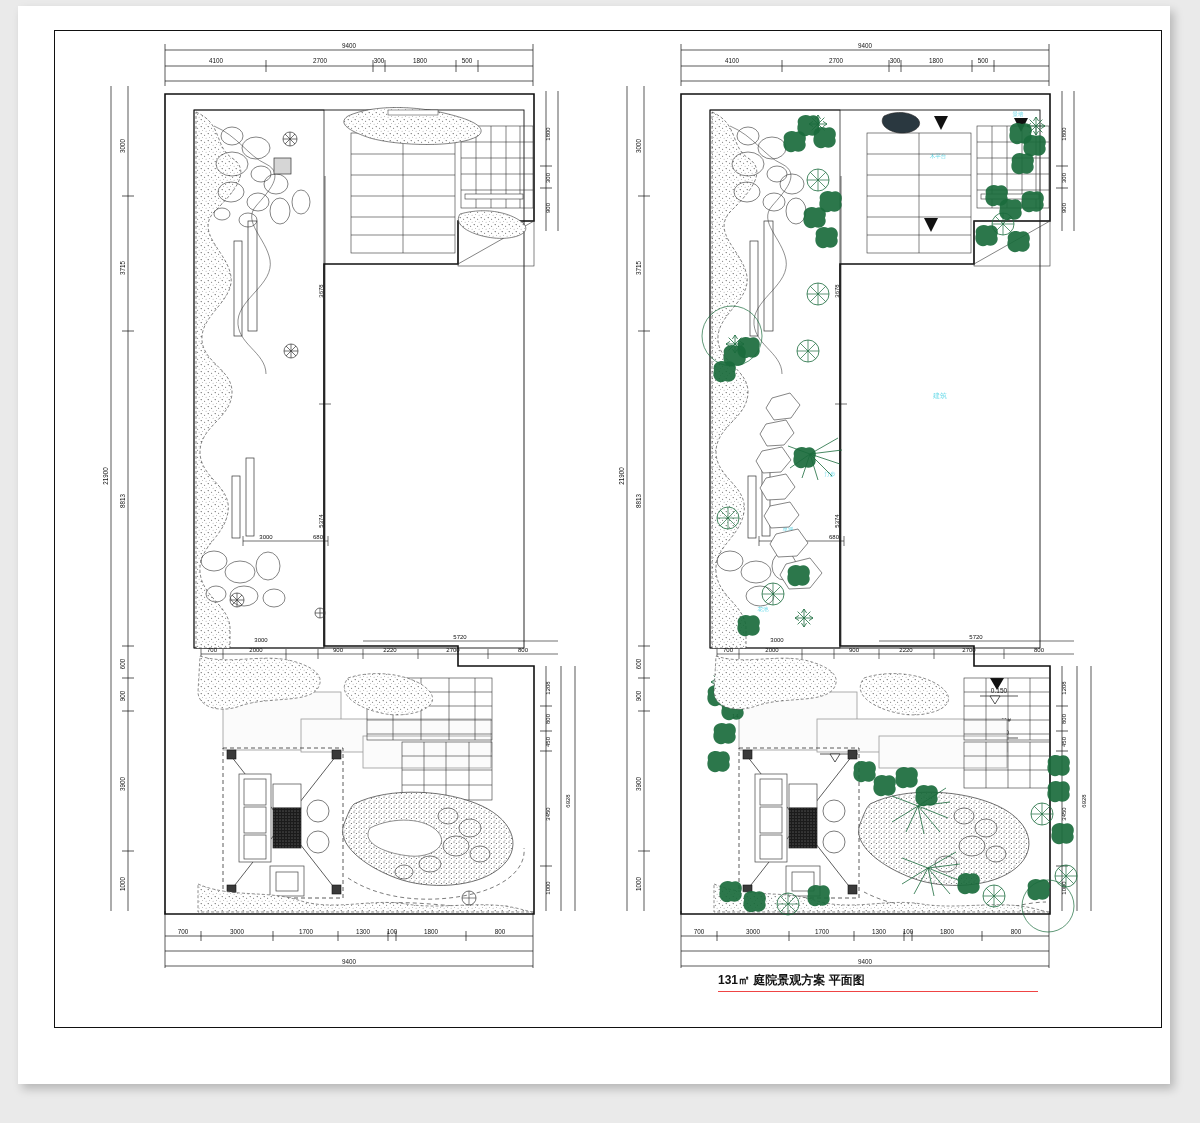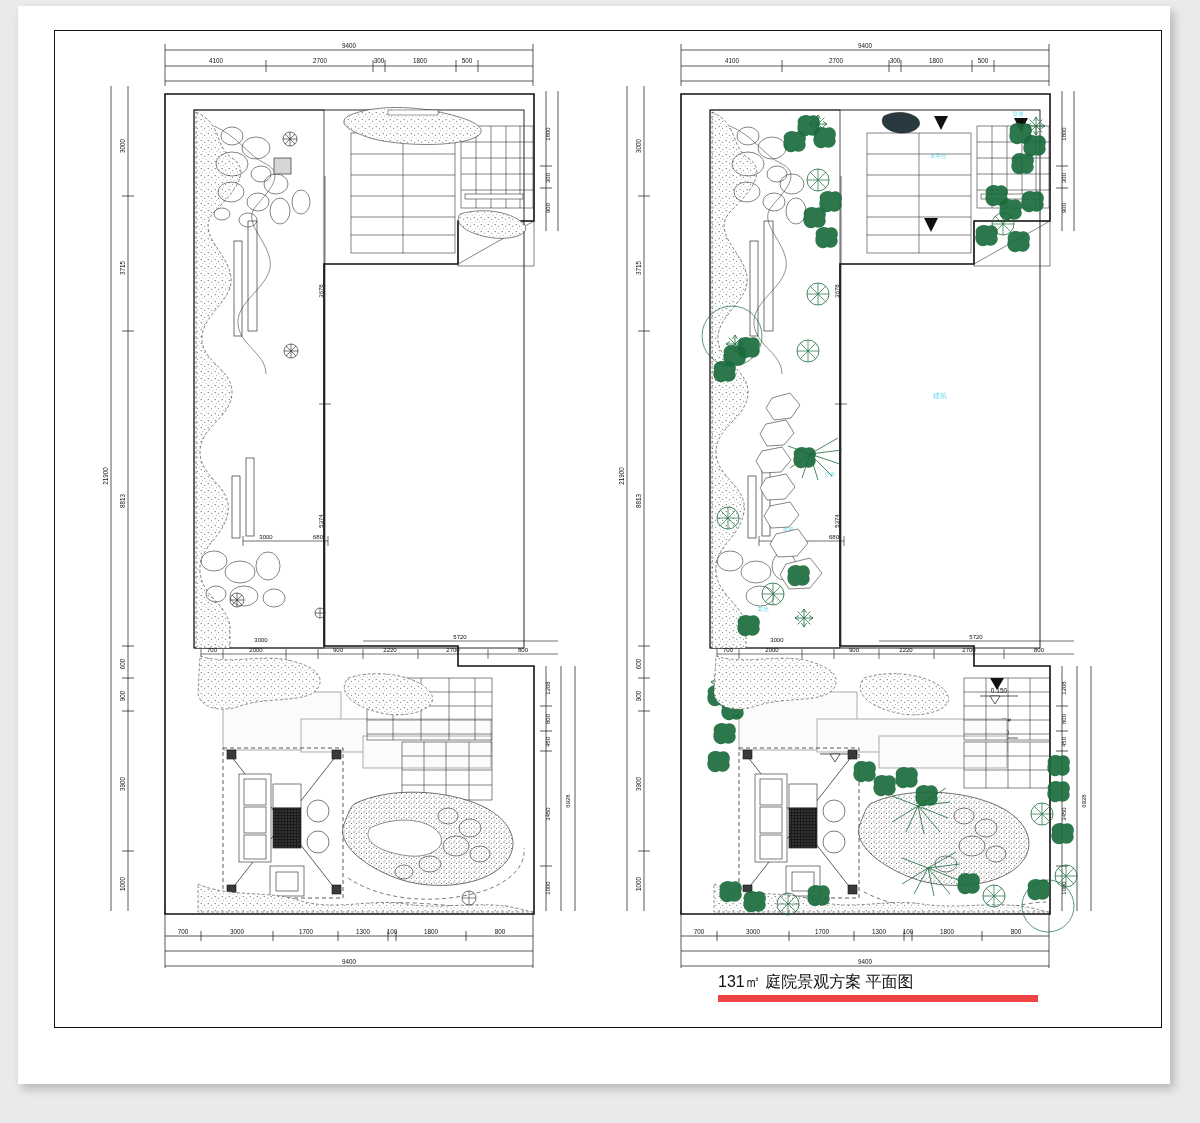--- a/index.html
+++ b/index.html
@@ -15,22 +15,22 @@
     border:1.4px solid #111;background:#fff;
   }
   .plan{position:absolute;top:0;left:0;}
   #bigtext{
     position:absolute;left:404px;top:414px;width:300px;
     font-size:40px;font-weight:bold;color:#e0492a;letter-spacing:1px;
     font-family:"Liberation Sans",sans-serif;white-space:nowrap;
   }
   #plantitle{
     position:absolute;left:700px;top:966px;width:320px;
-    font-size:16px;color:#111;font-weight:normal;text-align:left;
-    border-bottom:7px solid #ef4444;padding-bottom:2px;
+    font-size:12px;color:#111;font-weight:bold;text-align:left;
+    border-bottom:1px solid #ef4444;padding-bottom:2px;
   }
   svg{display:block;}
   text{font-family:"Liberation Sans",sans-serif;}
 </style>
 </head>
 <body>
 
 <div id="stage">
   <div id="sheet">
     <div id="border"></div>

